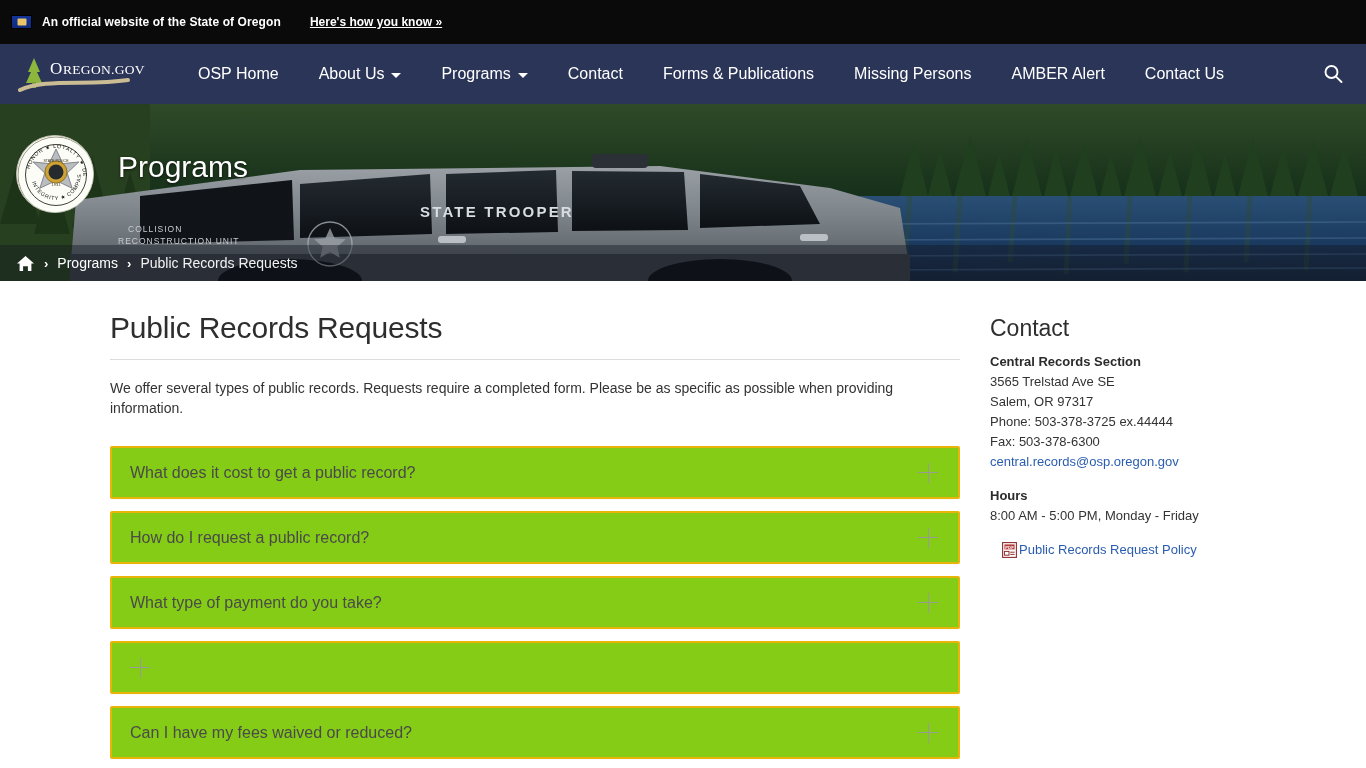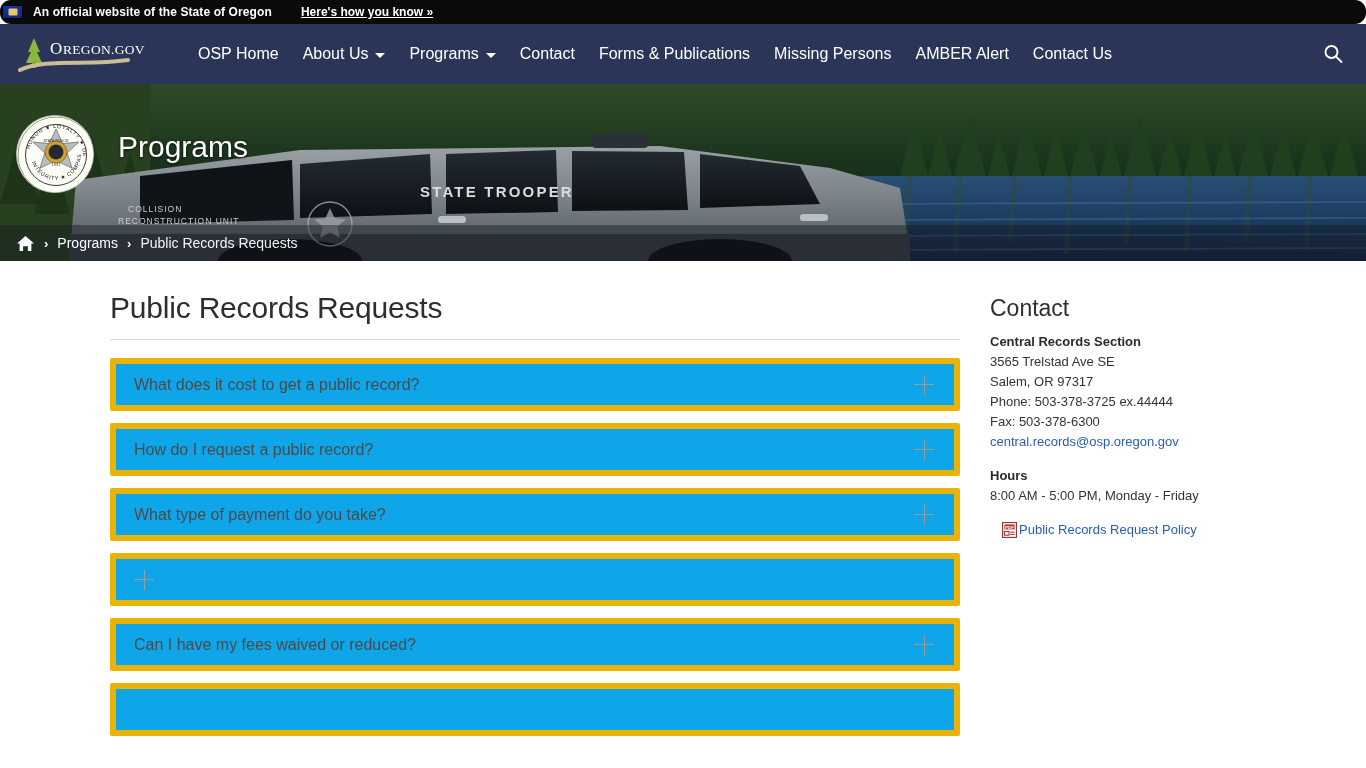--- a/index.html
+++ b/index.html
@@ -5,27 +5,26 @@
   * { box-sizing: border-box; margin: 0; padding: 0; }
   html, body {
     width: 1366px; height: 768px;
     overflow: hidden;
     font-family: "Liberation Sans", sans-serif;
     background: #ffffff;
   }
 
   
   .gov-banner {
-    height: 24px;
+    height: 44px;
     background: #0a0a0a;
     display: flex;
     align-items: center;
-    padding-left: 2px;
+    padding-left: 11px;
     gap: 10px;
-    border-radius: 11px;
   }
   .flag-icon {
     width: 21px; height: 14px;
     background: linear-gradient(#13359a, #0f2a7d);
     border: 1px solid #000;
     position: relative;
     flex: none;
   }
   .flag-icon::after {
     content: "";
@@ -66,21 +65,21 @@
     margin-right: 18px;
     width: 150px;
     height: 44px;
     position: relative;
     cursor: pointer;
   }
   .brand svg { display: block; }
   .nav-links {
     display: flex;
     align-items: center;
-    gap: 0px;
+    gap: 16px;
   }
   .nav-link {
     color: #ffffff;
     font-size: 16px;
     padding: 8px 12px;
     cursor: pointer;
     white-space: nowrap;
     display: flex;
     align-items: center;
     gap: 7px;
@@ -192,22 +191,22 @@
     font-size: 14px;
     line-height: 20px;
     color: #333333;
     max-width: 800px;
     margin-bottom: 28px;
   }
 
   
   .accordion { display: flex; flex-direction: column; gap: 12px; }
   .acc-item {
-    border: 6px solid #eab308;
-    background: #0ea5e9;
+    border: 2px solid #eab308;
+    background: #84cc16;
     border-radius: 2px;
     height: 53px;
     display: flex;
     align-items: center;
     justify-content: space-between;
     padding: 0 20px 0 18px;
     cursor: pointer;
     box-shadow: 0 1px 1px rgba(0,0,0,0.02);
   }
   .acc-label {
@@ -443,20 +442,21 @@
     <span class="crumb-sep">›</span>
     <span class="crumb current">Public Records Requests</span>
   </div>
 </div>
 
 <div class="page">
 
   <div class="col-main">
     <h1 class="page-title">Public Records Requests</h1>
     <hr class="title-rule">
+    <p class="intro">We offer several types of public records.  Requests require a completed form. Please be as specific as possible when providing information.</p>
 
     <div class="accordion">
 
       <div class="acc-item">
         <span class="acc-label">What does it cost to get a public record?</span>
         <span class="acc-plus"></span>
       </div>
 
       <div class="acc-item">
         <span class="acc-label">How do I request a public record?</span>

